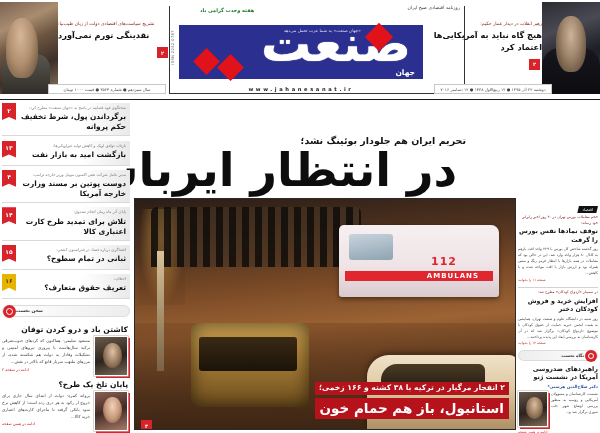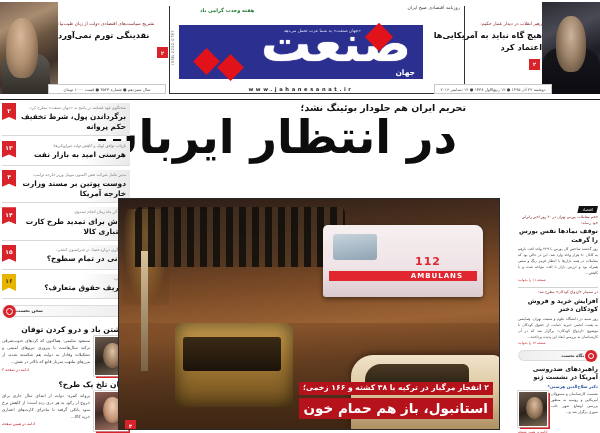--- a/index.html
+++ b/index.html
@@ -121,21 +121,21 @@
     position: absolute; left: 1px; top: 24px; font-size: 3.6px; color: #555;
     writing-mode: vertical-rl; transform: rotate(180deg); letter-spacing: .4px;
   }
 
   
   .main-rule { position: absolute; left: 0; top: 99px; width: 600px; height: 1.4px; background: #1a1a1a; }
 
   
   .lead { position: absolute; right: 134px; top: 101px; width: 400px; text-align: right; }
   .lead-kicker {
-    font-size: 9.5px; font-weight: bold; color: #141414; direction: rtl; line-height: 1.4;
+    font-size: 9.5px; font-weight: bold; color: #141414; direction: rtl; line-height: 1.4; margin-top: 33px;
   }
   .lead-title {
     font-size: 46px; font-weight: bold; color: #0d0d0d; direction: rtl;
     line-height: .98; margin-top: 1px; letter-spacing: -1px; text-align: center;
   }
   .lead-pagetag {
     position: absolute; left: -2px; top: 2px; width: 12px; height: 12px;
     background: #d8232a; color: #fff; font-size: 5.2px; font-weight: bold;
     display: flex; align-items: center; justify-content: center;
   }
@@ -191,21 +191,21 @@
     content:""; position:absolute; left:8px; top:6px; width:19px; height:25px;
     border-radius:48%; background: radial-gradient(ellipse at 50% 35%,#e0c3a6,#8d6f55 60%,#3d2f24);
   }
   .op-photo.b { background: linear-gradient(165deg,#8e5f52,#402a26 50%,#a87a66); }
   .op-photo.b::after {
     content:""; position:absolute; left:8px; top:5px; width:19px; height:26px;
     border-radius:48%; background: radial-gradient(ellipse at 50% 35%,#f0d2bb,#c59677 55%,#5b3f33);
   }
 
   
-  .photo-block { position: absolute; left: 118px; top: 198px; width: 382px; height: 232px; }
+  .photo-block { position: absolute; left: 134px; top: 198px; width: 382px; height: 232px; }
   .photo {
     position: absolute; left: 0; top: 0; width: 382px; height: 232px;
     border: 1px solid #2a2a2a; overflow: hidden;
     background: linear-gradient(175deg,#2b1d16 0%,#4a2f1e 18%,#7a4a26 38%,#9c6334 55%,#6d4526 72%,#2e1d12 100%);
   }
   .p-ground {
     position:absolute; left:0; bottom:0; width:100%; height:46%;
     background: linear-gradient(180deg, rgba(120,72,36,.55), rgba(62,38,20,.95));
   }
   .p-amb {
@@ -377,21 +377,21 @@
 
     <div class="brief">
       <div class="num">۲</div>
       <div class="k">سخنگوی قوه قضاییه در پاسخ به «جهان صنعت» مطرح کرد:</div>
       <div class="h">برگرداندن پول، شرط تخفیف حکم پروانه</div>
     </div>
 
     <div class="brief">
       <div class="num">۱۳</div>
       <div class="k">بازتاب توافق اوپک و کاهش تولید غیراوپکی‌ها:</div>
-      <div class="h">هرسنی امید به بازار نفت</div>
+      <div class="h">بازگشت امید به بازار نفت</div>
     </div>
 
     <div class="brief">
       <div class="num">۴</div>
       <div class="k">مدیر عامل شرکت نفتی اکسون موبیل وزیر خارجه ترامپ:</div>
       <div class="h">دوست پوتین بر مسند وزارت خارجه آمریکا</div>
     </div>
 
     <div class="brief">
       <div class="num">۱۴</div>

